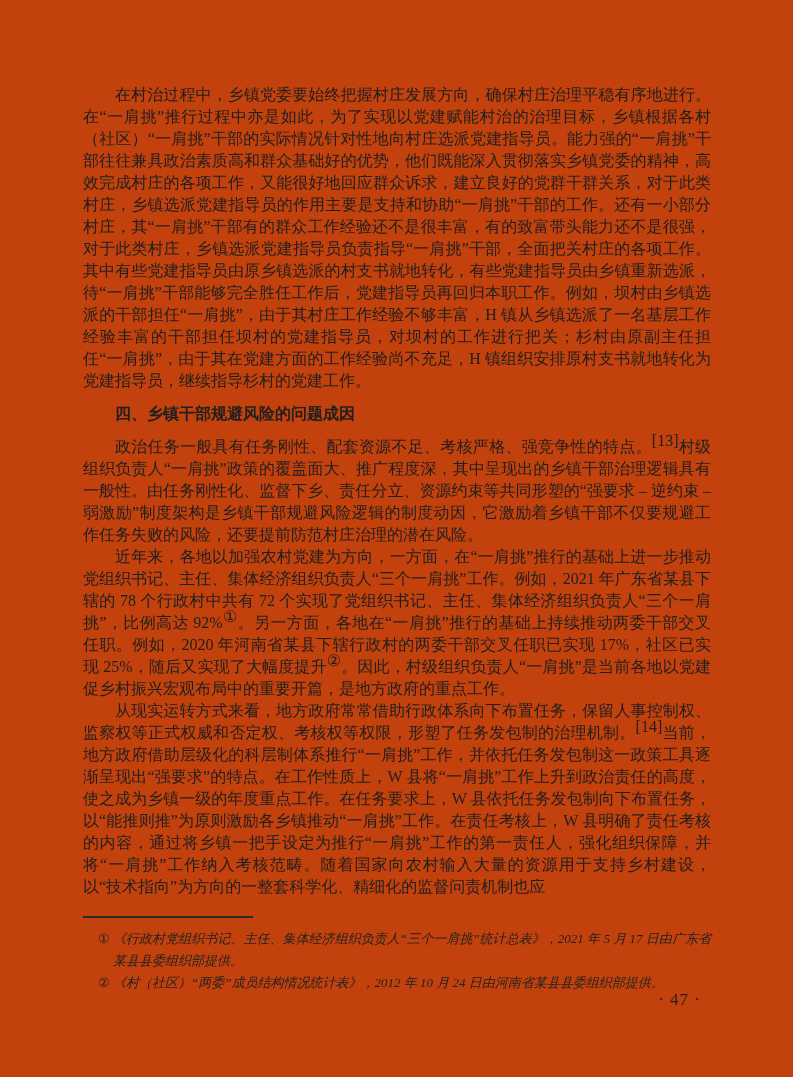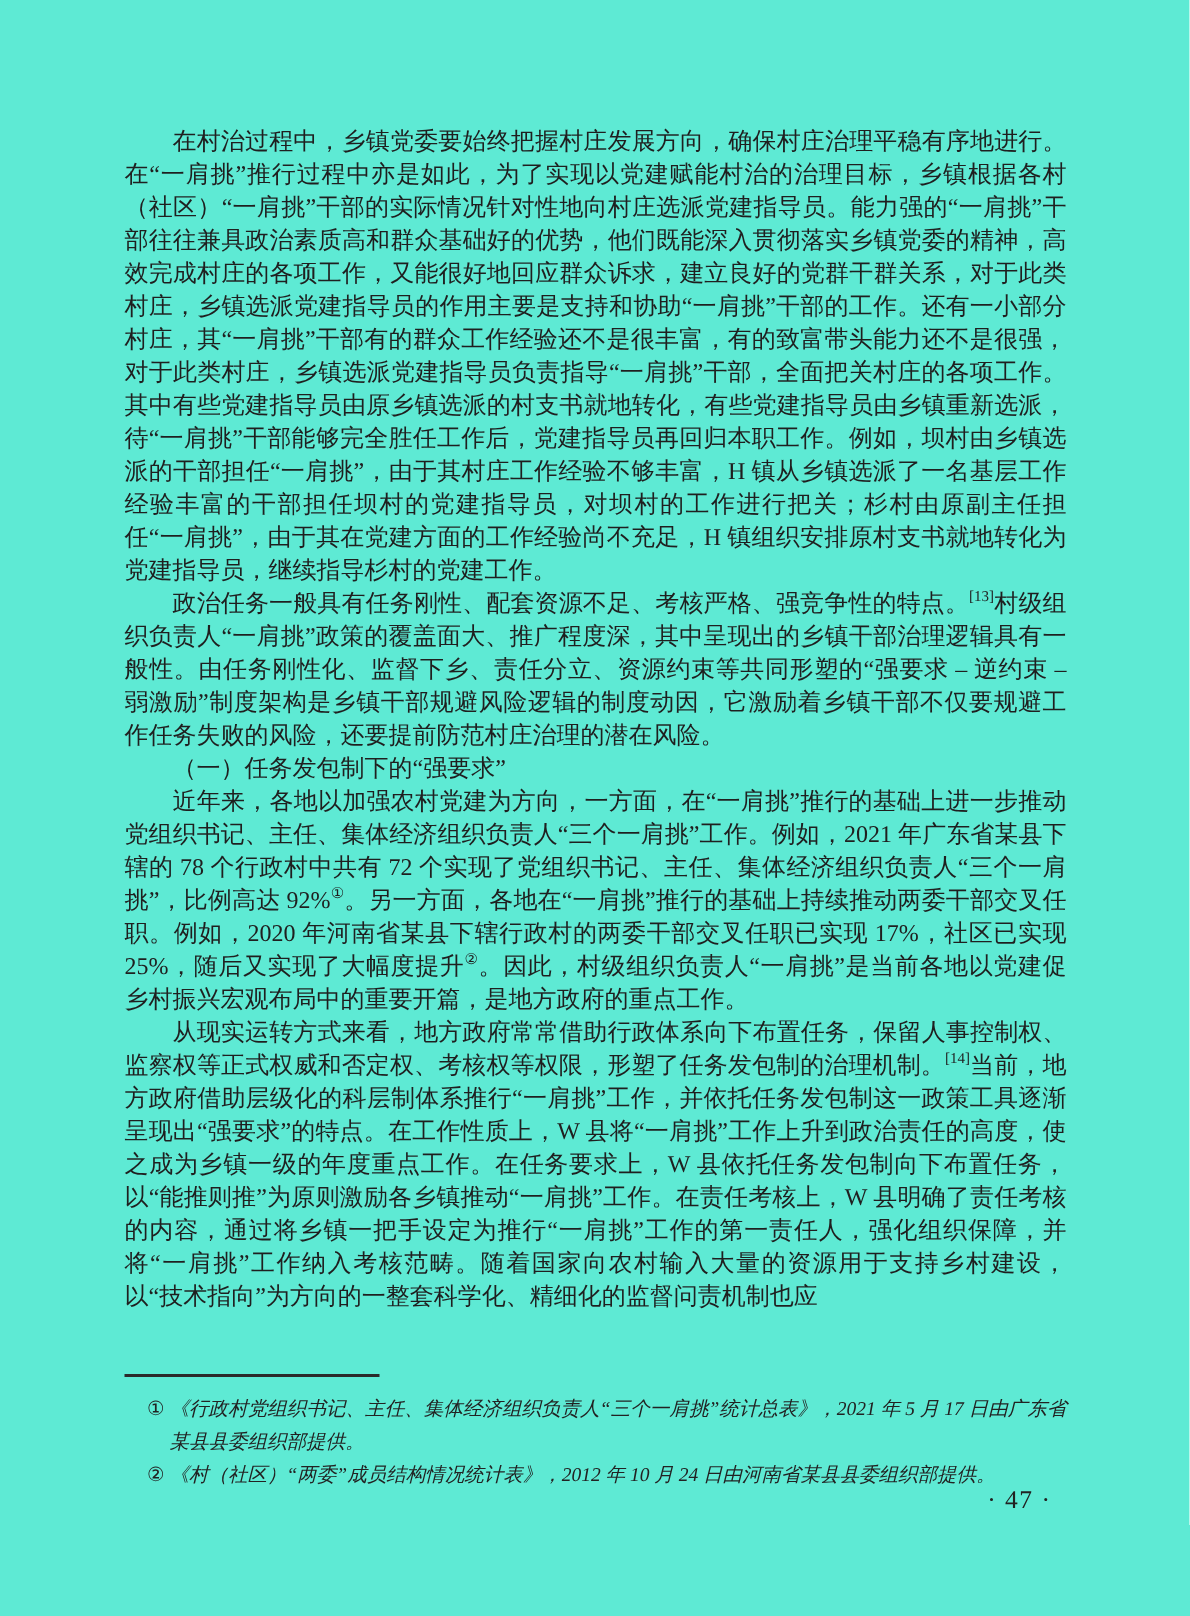--- a/index.html
+++ b/index.html
@@ -4,21 +4,21 @@
 <style>
   html, body {
     margin: 0;
     padding: 0;
     background: #ffffff;
   }
   .page {
     position: relative;
     width: 793px;
     height: 1077px;
-    background: #5eead4;
+    background: #c2410c;
     overflow: hidden;
     font-family: "Liberation Serif", "DejaVu Serif", serif;
     color: #1f1f1f;
   }
   .content {
     position: absolute;
     left: 83px;
     top: 84px;
     width: 628px;
     font-size: 16px;
@@ -34,21 +34,21 @@
     text-indent: 2em;
     margin: 11px 0 11px 0;
     text-align: left;
   }
   .block.subheading {
     text-indent: 2em;
     margin: 0;
     text-align: left;
   }
   sup.fn-ref {
-    font-size: 10px;
+    font-size: 16px;
     line-height: 0;
     vertical-align: super;
   }
   .footnote-area {
     position: absolute;
     left: 83px;
     top: 916px;
     width: 628px;
   }
   .fn-rule {
@@ -84,22 +84,22 @@
     color: #222222;
     letter-spacing: 1px;
   }
 </style>
 </head>
 <body>
 
 <div class="page">
   <div class="content" id="article-body">
       <div class="block para">在村治过程中，乡镇党委要始终把握村庄发展方向，确保村庄治理平稳有序地进行。在“一肩挑”推行过程中亦是如此，为了实现以党建赋能村治的治理目标，乡镇根据各村（社区）“一肩挑”干部的实际情况针对性地向村庄选派党建指导员。能力强的“一肩挑”干部往往兼具政治素质高和群众基础好的优势，他们既能深入贯彻落实乡镇党委的精神，高效完成村庄的各项工作，又能很好地回应群众诉求，建立良好的党群干群关系，对于此类村庄，乡镇选派党建指导员的作用主要是支持和协助“一肩挑”干部的工作。还有一小部分村庄，其“一肩挑”干部有的群众工作经验还不是很丰富，有的致富带头能力还不是很强，对于此类村庄，乡镇选派党建指导员负责指导“一肩挑”干部，全面把关村庄的各项工作。其中有些党建指导员由原乡镇选派的村支书就地转化，有些党建指导员由乡镇重新选派，待“一肩挑”干部能够完全胜任工作后，党建指导员再回归本职工作。例如，坝村由乡镇选派的干部担任“一肩挑”，由于其村庄工作经验不够丰富，H 镇从乡镇选派了一名基层工作经验丰富的干部担任坝村的党建指导员，对坝村的工作进行把关；杉村由原副主任担任“一肩挑”，由于其在党建方面的工作经验尚不充足，H 镇组织安排原村支书就地转化为党建指导员，继续指导杉村的党建工作。</div>
+      <div class="block heading">四、乡镇干部规避风险的问题成因</div>
       <div class="block para">政治任务一般具有任务刚性、配套资源不足、考核严格、强竞争性的特点。<sup class="fn-ref">[13]</sup>村级组织负责人“一肩挑”政策的覆盖面大、推广程度深，其中呈现出的乡镇干部治理逻辑具有一般性。由任务刚性化、监督下乡、责任分立、资源约束等共同形塑的“强要求 – 逆约束 – 弱激励”制度架构是乡镇干部规避风险逻辑的制度动因，它激励着乡镇干部不仅要规避工作任务失败的风险，还要提前防范村庄治理的潜在风险。</div>
-      <div class="block subheading">（一）任务发包制下的“强要求”</div>
       <div class="block para">近年来，各地以加强农村党建为方向，一方面，在“一肩挑”推行的基础上进一步推动党组织书记、主任、集体经济组织负责人“三个一肩挑”工作。例如，2021 年广东省某县下辖的 78 个行政村中共有 72 个实现了党组织书记、主任、集体经济组织负责人“三个一肩挑”，比例高达 92%<sup class="fn-ref">①</sup>。另一方面，各地在“一肩挑”推行的基础上持续推动两委干部交叉任职。例如，2020 年河南省某县下辖行政村的两委干部交叉任职已实现 17%，社区已实现 25%，随后又实现了大幅度提升<sup class="fn-ref">②</sup>。因此，村级组织负责人“一肩挑”是当前各地以党建促乡村振兴宏观布局中的重要开篇，是地方政府的重点工作。</div>
       <div class="block para">从现实运转方式来看，地方政府常常借助行政体系向下布置任务，保留人事控制权、监察权等正式权威和否定权、考核权等权限，形塑了任务发包制的治理机制。<sup class="fn-ref">[14]</sup>当前，地方政府借助层级化的科层制体系推行“一肩挑”工作，并依托任务发包制这一政策工具逐渐呈现出“强要求”的特点。在工作性质上，W 县将“一肩挑”工作上升到政治责任的高度，使之成为乡镇一级的年度重点工作。在任务要求上，W 县依托任务发包制向下布置任务，以“能推则推”为原则激励各乡镇推动“一肩挑”工作。在责任考核上，W 县明确了责任考核的内容，通过将乡镇一把手设定为推行“一肩挑”工作的第一责任人，强化组织保障，并将“一肩挑”工作纳入考核范畴。随着国家向农村输入大量的资源用于支持乡村建设，以“技术指向”为方向的一整套科学化、精细化的监督问责机制也应</div>
     </div>
 
   <div class="footnote-area">
     <div class="fn-rule"></div>
     <div class="footnote-list" id="footnote-list">
         <div class="footnote">
           <span class="fn-marker">①</span>
           <span class="fn-text">《行政村党组织书记、主任、集体经济组织负责人“三个一肩挑”统计总表》，2021 年 5 月 17 日由广东省某县县委组织部提供。</span>

